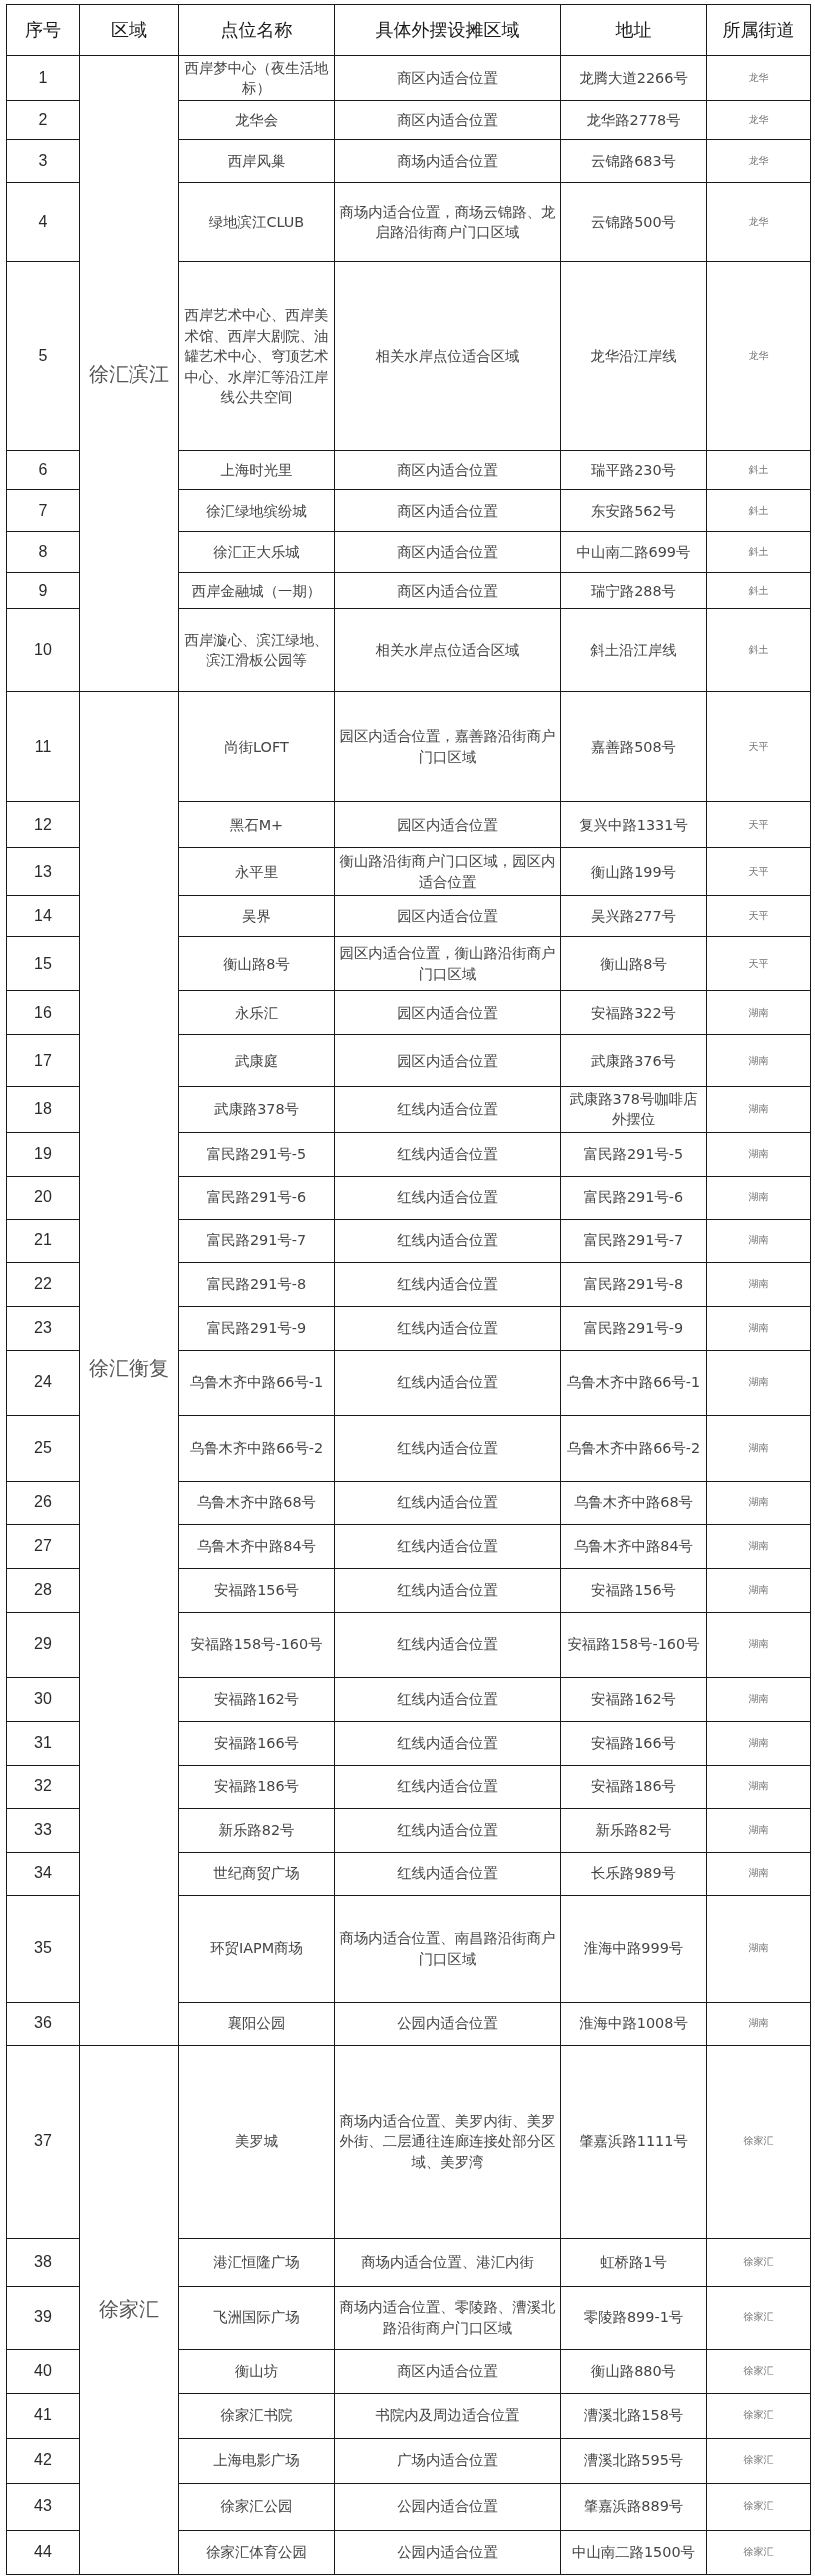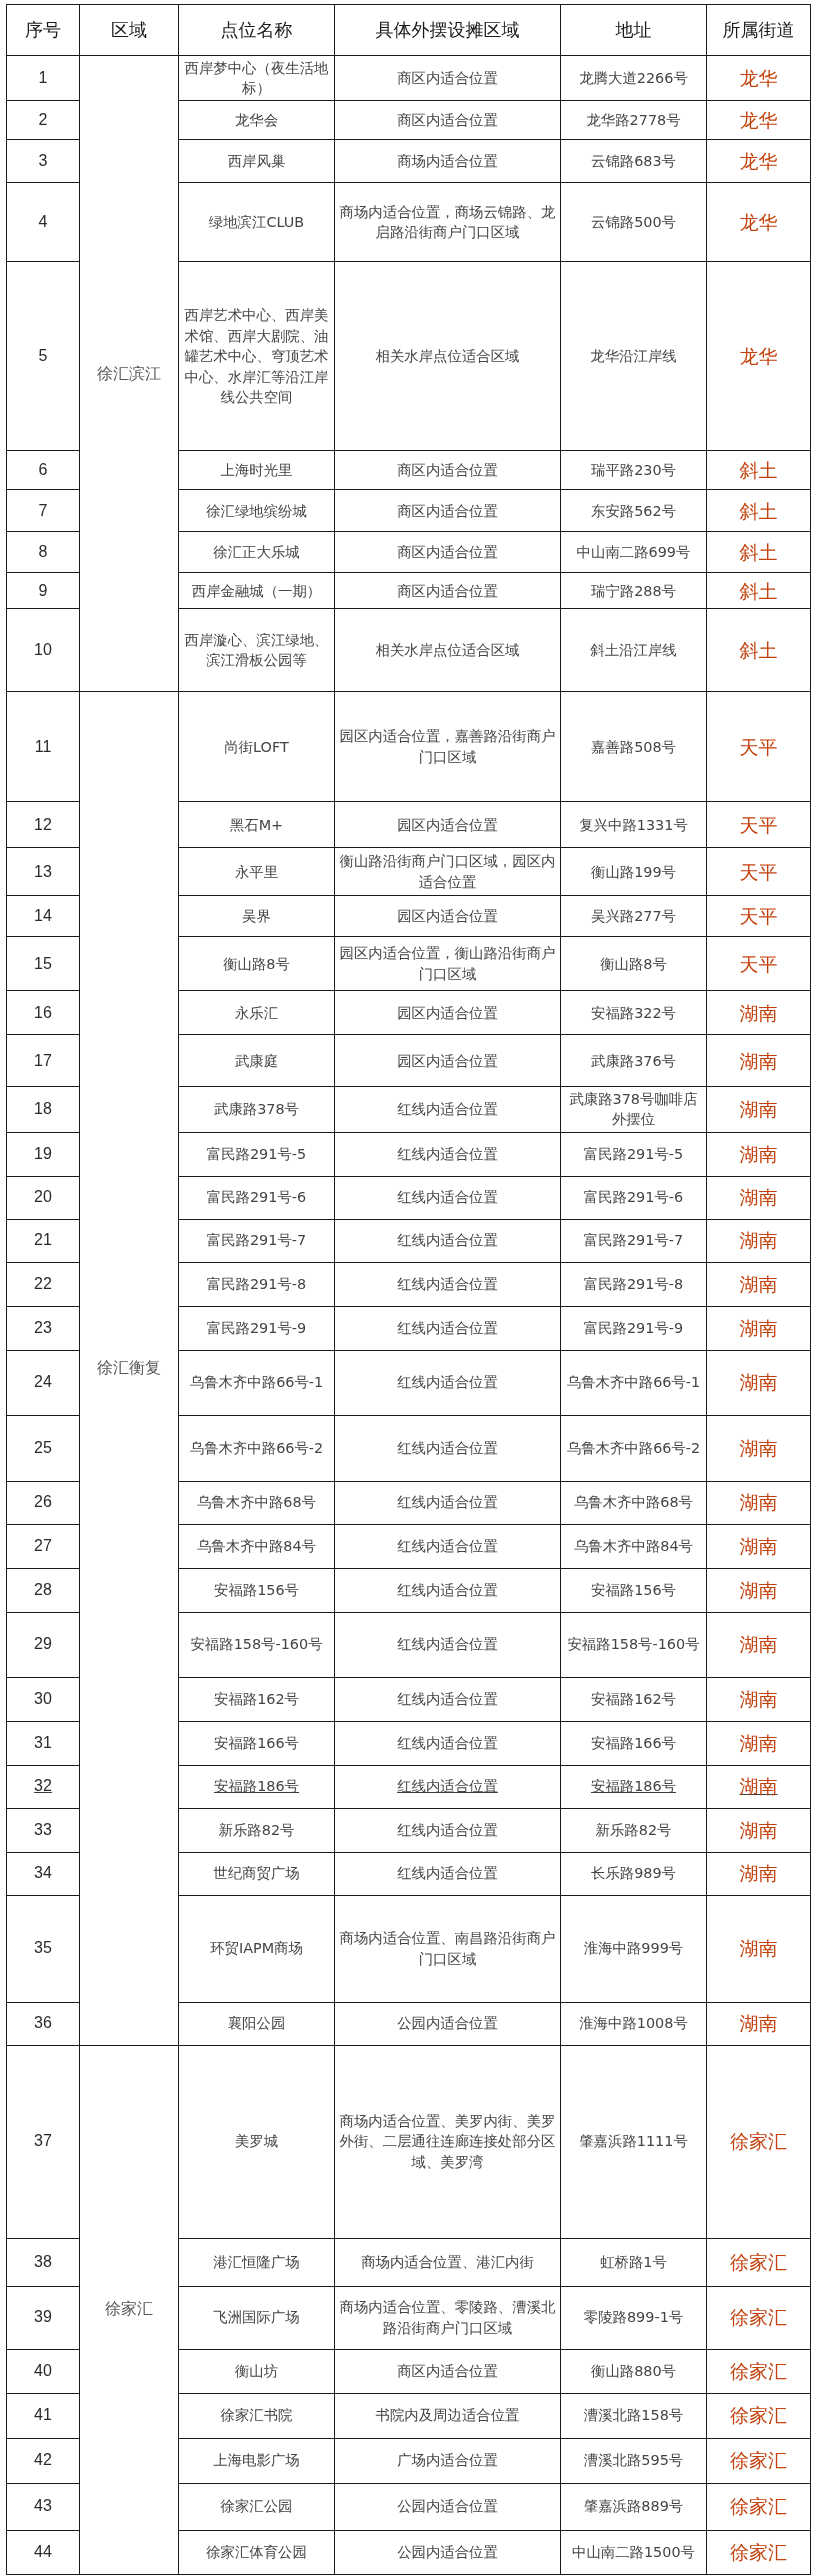--- a/index.html
+++ b/index.html
@@ -5,22 +5,22 @@
   html, body { margin: 0; padding: 0; background: #ffffff; }
   body { width: 815px; height: 2576px; position: relative; overflow: hidden;
          font-family: "DejaVu Sans", "Liberation Sans", sans-serif; color: #3a3a3a; }
   #sheet { position: absolute; left: 6px; top: 4.2px; border-collapse: collapse;
            table-layout: fixed; width: 804px; }
   #sheet td, #sheet th { border: 1.7px solid #1a1a1a; text-align: center; vertical-align: middle;
            padding: 1.7px 3.4px; font-size: 14.4px; line-height: 20.4px; font-weight: normal;
            box-sizing: border-box; word-break: break-all; }
   #sheet th { font-size: 18px; color: #1a1a1a; }
   #sheet td.num { font-family: "Liberation Sans", sans-serif; font-size: 16px; color: #2a2a2a; }
-  #sheet td.region { font-size: 16px; color: #555; }
-  #sheet td.street { font-size: 19px; color: #c2410c; }
+  #sheet td.region { font-size: 20px; color: #555; }
+  #sheet td.street { font-size: 10px; color: #737373; }
   #sheet td.name, #sheet td.area, #sheet td.addr { color: #444; }
 </style>
 </head>
 <body>
 
 <table id="sheet">
   <colgroup>
     <col style="width:73px">
     <col style="width:99px">
     <col style="width:156px">
@@ -251,21 +251,21 @@
         <td class="addr">安福路162号</td>
         <td class="street">湖南</td>
       </tr>
       <tr style="height: 44px;">
         <td class="num">31</td>
         <td class="name">安福路166号</td>
         <td class="area">红线内适合位置</td>
         <td class="addr">安福路166号</td>
         <td class="street">湖南</td>
       </tr>
-      <tr style="height: 43px; text-decoration: underline;">
+      <tr style="height: 43px;">
         <td class="num">32</td>
         <td class="name">安福路186号</td>
         <td class="area">红线内适合位置</td>
         <td class="addr">安福路186号</td>
         <td class="street">湖南</td>
       </tr>
       <tr style="height: 44px;">
         <td class="num">33</td>
         <td class="name">新乐路82号</td>
         <td class="area">红线内适合位置</td>

